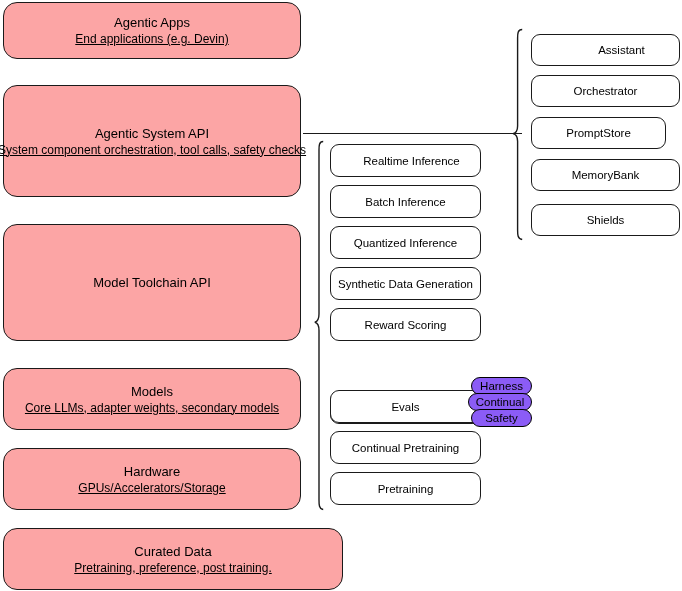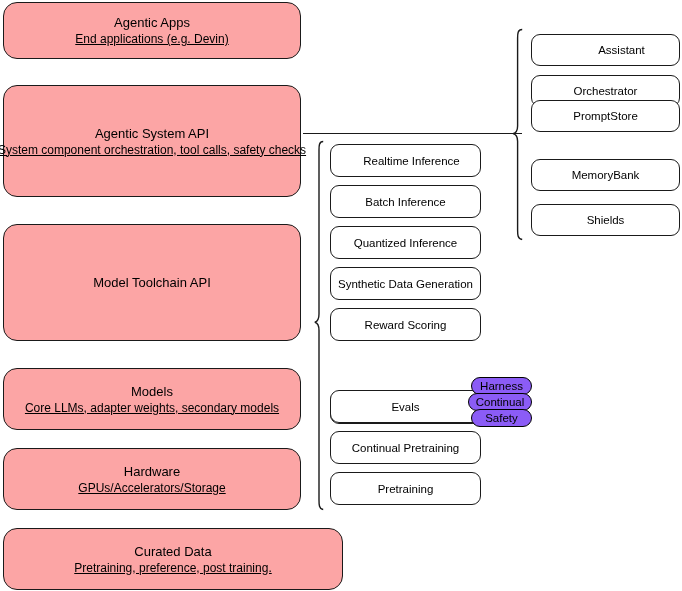--- a/index.html
+++ b/index.html
@@ -152,17 +152,17 @@
   <div class="cap-box" style="left:330px; top:390px; width:151px; height:33px;">Evals</div>
   <div class="cap-box" style="left:330px; top:431px; width:151px; height:33px;">Continual Pretraining</div>
   <div class="cap-box" style="left:330px; top:472px; width:151px; height:33px;">Pretraining</div>
 
   <div class="pill" style="left:471px; top:377px; width:61px; height:18px;">Harness</div>
   <div class="pill" style="left:468px; top:393px; width:64px; height:18px;">Continual</div>
   <div class="pill" style="left:471px; top:409px; width:61px; height:18px;">Safety</div>
 
   <div class="cap-box" style="left:531px; top:34px; width:149px; height:32px;padding-left:32px;">Assistant</div>
   <div class="cap-box" style="left:531px; top:75px; width:149px; height:32px;">Orchestrator</div>
-  <div class="cap-box" style="left:531px; top:100px; width:149px; height:32px;">PromptStore</div>
+  <div class="cap-box" style="left:531px; top:117px; width:135px; height:32px;">PromptStore</div>
   <div class="cap-box" style="left:531px; top:159px; width:149px; height:32px;">MemoryBank</div>
   <div class="cap-box" style="left:531px; top:204px; width:149px; height:32px;">Shields</div>
 
 </div>
 
 </body></html>

